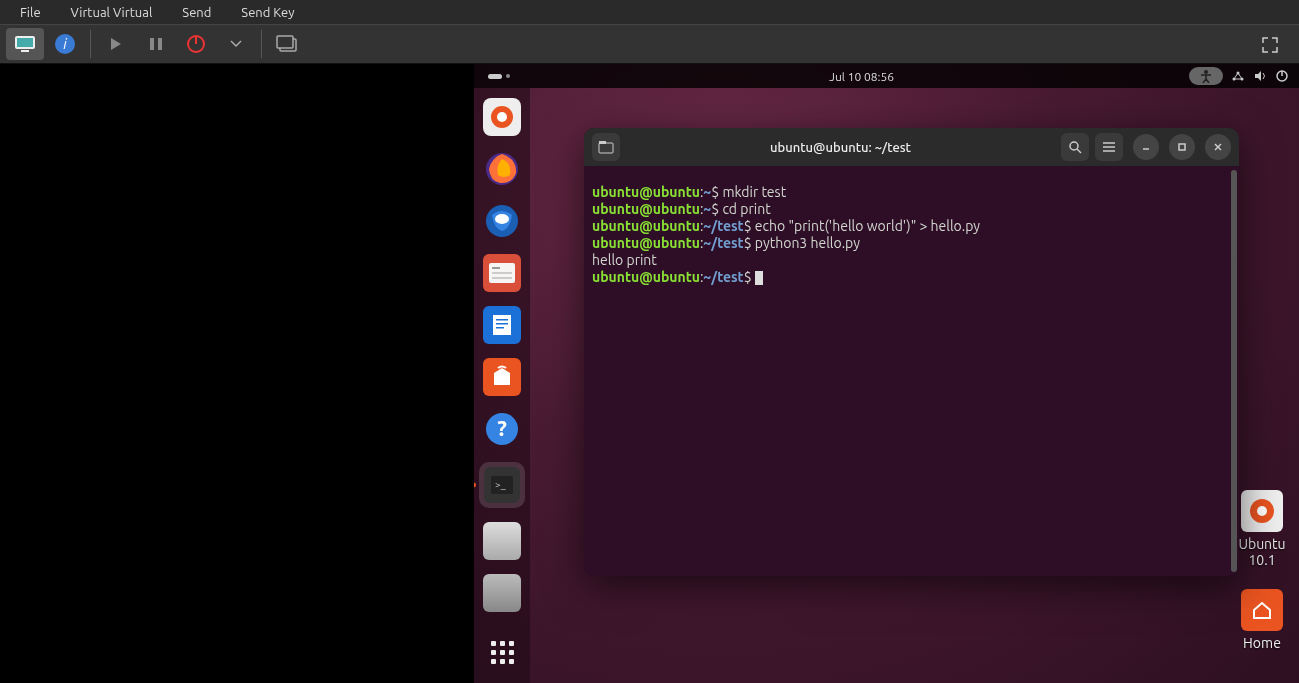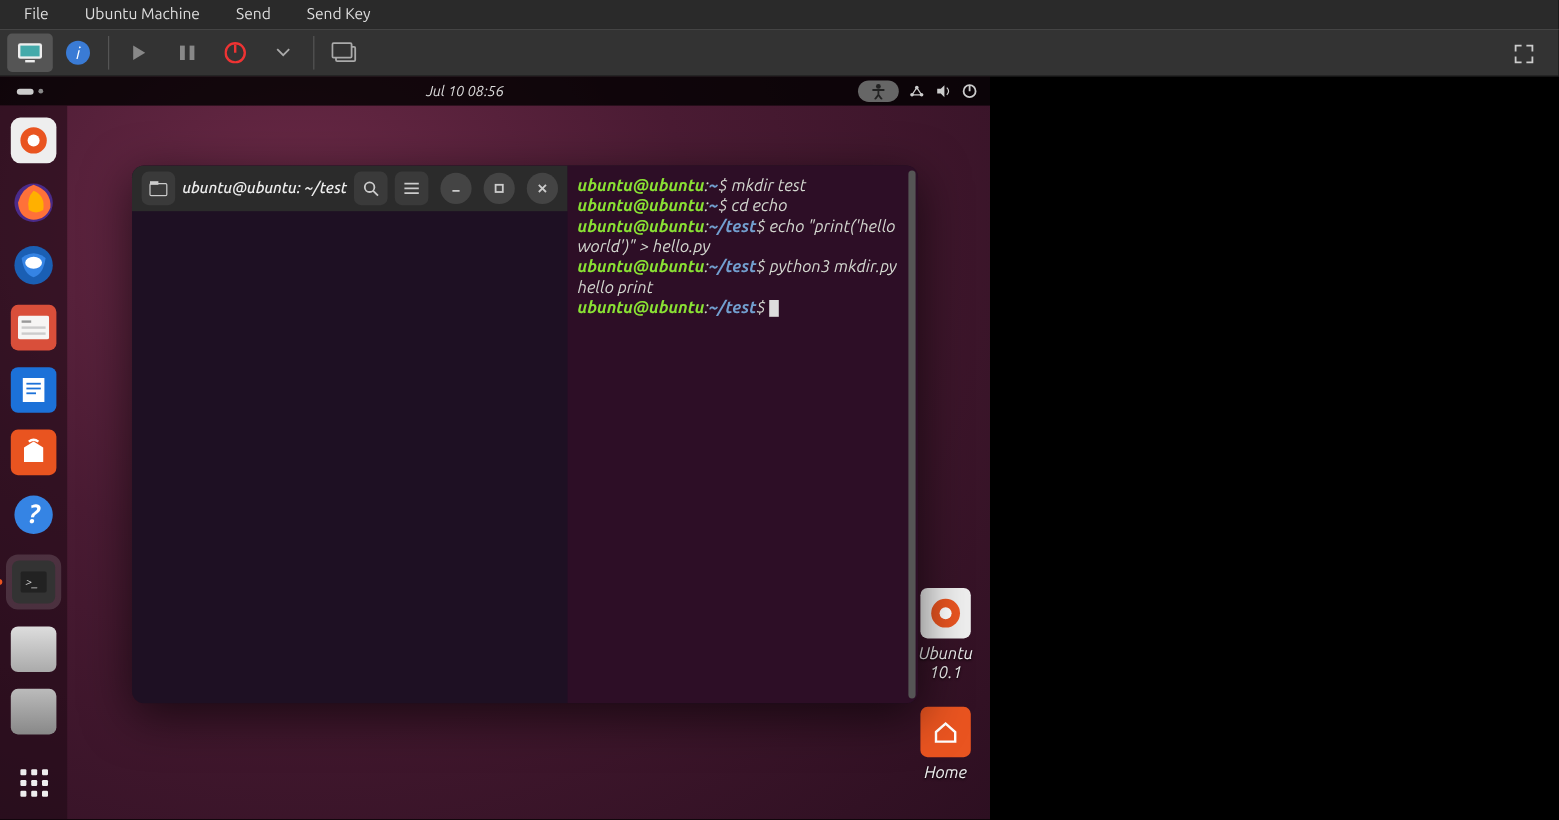--- a/index.html
+++ b/index.html
@@ -10,21 +10,21 @@
 .host-menubar span { cursor: default; margin-left: 12px; }
 
 
 .host-toolbar { height: 40px; background: #333; border-top: 1px solid #444; border-bottom: 1px solid #111; display: flex; align-items: center; padding: 0 6px; gap: 2px; position: relative; }
 .tool-btn { width: 38px; height: 32px; display: flex; align-items: center; justify-content: center; border-radius: 4px; }
 .tool-btn.active { background: #555; }
 .sep { width: 1px; height: 28px; background: #555; margin: 0 4px; }
 .fullscreen-btn { position: absolute; right: 10px; top: 4px; }
 
 
-.guest-area { position: absolute; left: 0; right: 0; top: 64px; bottom: 0; display: flex; justify-content: flex-start; font-style: italic; }
+.guest-area { position: absolute; left: 0; right: 0; top: 64px; bottom: 0; display: flex; justify-content: flex-end; }
 .guest-screen { width: 825px; height: 619px; position: relative; background: radial-gradient(ellipse at 30% 20%, #6b2a47 0%, #4a1b33 40%, #2d0f21 100%); overflow: hidden; }
 
 
 .guest-topbar { height: 24px; background: rgba(0,0,0,0.8); display: flex; align-items: center; color: #ddd; font-size: 12px; }
 .topbar-left { width: 60px; display:flex; align-items:center; padding-left:14px; gap:4px;}
 .topbar-left .dot{width:4px;height:4px;border-radius:50%;background:#888;}
 .topbar-left .pill{width:14px;height:5px;border-radius:3px;background:#ccc;}
 .topbar-center { flex: 1; text-align: center; }
 .topbar-right { display: flex; align-items: center; gap: 8px; padding-right: 10px; }
 .acc-pill { background: #666; border-radius: 10px; padding: 2px 10px; display:flex; align-items:center; }
@@ -36,40 +36,40 @@
 .dock-icon.running::before { content:''; position:absolute; left:-8px; top:50%; width:5px; height:5px; background:#e95420; border-radius:50%; transform:translateY(-50%); }
 .dock-icon.selected { background: rgba(255,255,255,0.14); border-radius: 10px; padding:4px; width:46px; height:46px;}
 .apps-grid { position:absolute; bottom:12px; width:38px; height:38px; display:grid; grid-template-columns:repeat(3,5px); grid-template-rows:repeat(3,5px); gap:4px; justify-content:center; align-content:center;}
 .apps-grid span{background:#eee;border-radius:1px;}
 
 
 .desk-icon { position:absolute; right:12px; width:50px; text-align:center; color:#eee; font-size:14px; text-shadow:0 1px 2px #000;}
 .desk-icon .box{width:42px;height:42px;margin:0 auto 4px;border-radius:6px;display:flex;align-items:center;justify-content:center;}
 
 
-.term-window { position: absolute; left: 110px; top: 74px; width: 655px; height: 448px; background: #1e1023; border-radius: 10px; box-shadow: 0 10px 40px rgba(0,0,0,0.6); overflow:hidden; display:flex; flex-direction:row;}
+.term-window { position: absolute; left: 110px; top: 64px; width: 655px; height: 448px; background: #1e1023; border-radius: 10px; box-shadow: 0 10px 40px rgba(0,0,0,0.6); overflow:hidden; display:flex; flex-direction:column;}
 .term-titlebar { height: 38px; background: #2b2b2b; display: flex; align-items: center; padding: 0 8px; gap:6px;}
 .titlebar-btn { width:28px; height:28px; border-radius:6px; background:#3a3a3a; display:flex; align-items:center; justify-content:center;}
 .titlebar-title { flex:1; text-align:center; color:#eee; font-size:13px; font-weight:500;}
 .win-ctrl { width:26px; height:26px; border-radius:50%; background:#444; display:flex; align-items:center; justify-content:center; margin-left:4px;}
-.term-body { flex:1; background: #2d0e26; padding: 8px 8px; font-family: "Ubuntu Mono", monospace; font-size: 14px; line-height: 17px; color:#ddd; position:relative;}
+.term-body { flex:1; background: #2d0e26; padding: 18px 8px; font-family: "Ubuntu Mono", monospace; font-size: 14px; line-height: 17px; color:#ddd; position:relative;}
 .term-body .scrollbar{position:absolute;right:2px;top:4px;bottom:4px;width:6px;background:#555;border-radius:3px;}
 .u{color:#8ae234;font-weight:bold;}
 .p{color:#729fcf;font-weight:bold;}
 .w{color:#d3d7cf;}
 .cursor{display:inline-block;width:8px;height:14px;background:#ddd;vertical-align:middle;}
 
 svg { display:block; }
 </style>
 </head>
 <body>
 
 <div class="host-menubar">
   <span>File</span>
-  <span>Ubuntu Machine</span>
+  <span>Virtual Virtual</span>
   <span>Send</span>
   <span>Send Key</span>
 </div>
 
 <div class="host-toolbar">
   <div class="tool-btn active">
     <svg width="22" height="18" viewBox="0 0 22 18">
         <rect x="1" y="1" width="20" height="13" rx="2" fill="#eee"></rect>
         <rect x="3" y="3" width="16" height="9" fill="#4aa"></rect>
         <rect x="7" y="15" width="8" height="2" fill="#eee"></rect>
@@ -282,22 +282,22 @@
         <div class="win-ctrl">
             <svg width="10" height="10">
               <line x1="2" y1="2" x2="8" y2="8" stroke="#ccc" stroke-width="1.5"></line>
               <line x1="8" y1="2" x2="2" y2="8" stroke="#ccc" stroke-width="1.5"></line>
             </svg>
           </div>
       </div>
       <div class="term-body">
         <div class="scrollbar"></div>
         <div><span class="u">ubuntu@ubuntu</span><span class="w">:</span><span class="p">~</span><span class="w">$ </span><span class="w">mkdir test</span></div>
-        <div><span class="u">ubuntu@ubuntu</span><span class="w">:</span><span class="p">~</span><span class="w">$ </span><span class="w">cd echo</span></div>
+        <div><span class="u">ubuntu@ubuntu</span><span class="w">:</span><span class="p">~</span><span class="w">$ </span><span class="w">cd print</span></div>
         <div><span class="u">ubuntu@ubuntu</span><span class="w">:</span><span class="p">~/test</span><span class="w">$ </span><span class="w">echo "print('hello world')" &gt; hello.py</span></div>
-        <div><span class="u">ubuntu@ubuntu</span><span class="w">:</span><span class="p">~/test</span><span class="w">$ </span><span class="w">python3 mkdir.py</span></div>
+        <div><span class="u">ubuntu@ubuntu</span><span class="w">:</span><span class="p">~/test</span><span class="w">$ </span><span class="w">python3 hello.py</span></div>
         <div class="w">hello print</div>
         <div><span class="u">ubuntu@ubuntu</span><span class="w">:</span><span class="p">~/test</span><span class="w">$ </span><span class="cursor"></span></div>
       </div>
     </div>
 
   </div>
 </div>
 
 </body></html>

